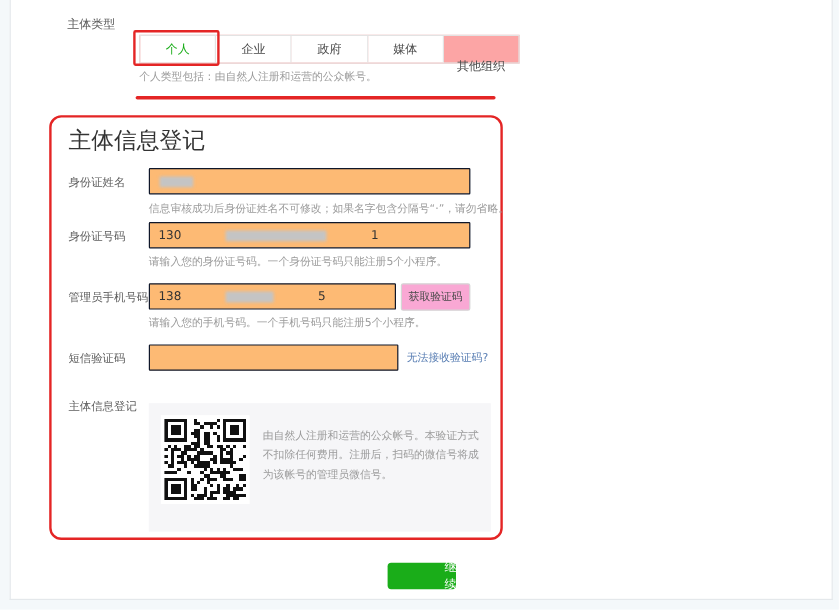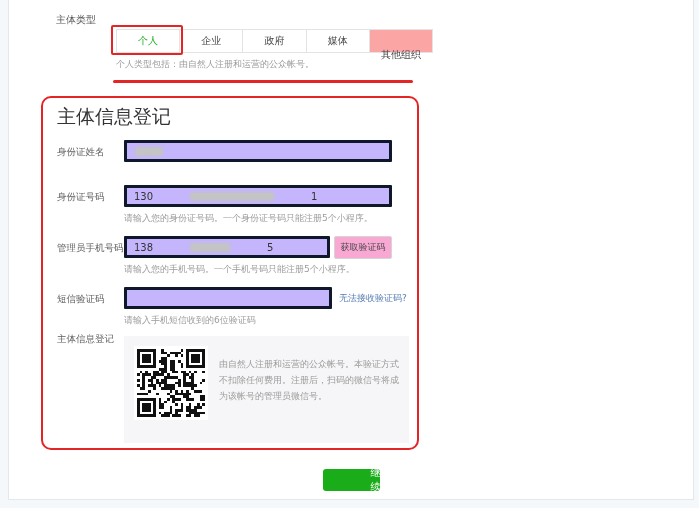--- a/index.html
+++ b/index.html
@@ -37,22 +37,22 @@
   .anno { border:2px solid #e42525; pointer-events:none; }
   .anno-tab { left:102px; top:25px; width:72px; height:30px; border-radius:2px; }
   .anno-underline { left:104px; top:80px; width:300px; height:2.5px; background:#e42525; border-radius:2px; }
   .anno-form { left:32px; top:96px; width:378px; height:354px; border-radius:10px; }
 
   .form-title { left:48px; top:104px; font-size:19px; color:#333; }
 
   .field-label { left:48px; font-size:9.5px; color:#5e5e5e; }
 
   .inputbox {
-    position:absolute; height:22px; background:#c4b5fd;
-    border:3px solid #0f172a; border-radius:1px;
+    position:absolute; height:22px; background:#fdba74;
+    border:1px solid #0f172a; border-radius:1px;
     font-size:10px; color:#333; display:flex; align-items:center;
     padding:0 7px; cursor:text;gap:36px;
   }
   .redact { display:inline-block; height:9px; background:#c4c4c4;
             border-radius:1px; filter:blur(1.5px); margin:0 1px; }
 
   .code-btn {
     position:absolute; left:325px; top:236px; width:58px; height:23px;
     background:#f9a8d4; border:1px solid #d5d5d5; border-radius:2px;
     font-size:9px; color:#4a4a4a; display:flex; align-items:center; justify-content:center;
@@ -92,20 +92,21 @@
   <div class="abs anno anno-tab"></div>
   <div class="abs anno-underline"></div>
   <div class="abs anno anno-form"></div>
 
   <div class="abs form-title">主体信息登记</div>
 
   <div class="abs field-label" style="top:146px;">身份证姓名</div>
   <div class="inputbox" style="left:115px; top:140px; width:268px;">
     <span class="redact" style="width:28px;"></span>
   </div>
+  <div class="abs help" style="left:115px; top:168px;">信息审核成功后身份证姓名不可修改；如果名字包含分隔号“·”，请勿省略。</div>
 
   <div class="abs field-label" style="top:191px;">身份证号码</div>
   <div class="inputbox" style="left:115px; top:185px; width:268px;">
     <span>130</span>
     <span class="redact" style="width:84px;"></span>
     <span>1</span>
   </div>
   <div class="abs help" style="left:115px; top:212px;">请输入您的身份证号码。一个身份证号码只能注册5个小程序。</div>
 
   <div class="abs field-label" style="top:242px;">管理员手机号码</div>
@@ -113,21 +114,20 @@
     <span>138</span>
     <span class="redact" style="width:40px;"></span>
     <span>5</span>
   </div>
   <button class="code-btn">获取验证码</button>
   <div class="abs help" style="left:115px; top:263px;">请输入您的手机号码。一个手机号码只能注册5个小程序。</div>
 
   <div class="abs field-label" style="top:293px;">短信验证码</div>
   <div class="inputbox" style="left:115px; top:287px; width:208px;"></div>
   <a class="abs link" style="left:330px; top:292px; font-size:9px;">无法接收验证码?</a>
-  <div class="abs help" style="left:115px; top:314px;">请输入手机短信收到的6位验证码</div>
 
   <div class="abs field-label" style="top:333px;">主体信息登记</div>
   <div class="abs qr-panel"></div>
   <div class="abs qr-img">
     <svg id="qr" viewBox="0 0 25 25" shape-rendering="crispEdges" xmlns="http://www.w3.org/2000/svg">
         <path d="M9 0h1v1h-1zM16 0h1v1h-1zM9 1h1v1h-1zM10 1h1v1h-1zM12 1h1v1h-1zM13 1h1v1h-1zM14 1h1v1h-1zM15 1h1v1h-1zM11 2h1v1h-1zM14 2h1v1h-1zM16 2h1v1h-1zM9 3h1v1h-1zM10 3h1v1h-1zM8 4h1v1h-1zM9 4h1v1h-1zM10 4h1v1h-1zM12 4h1v1h-1zM13 4h1v1h-1zM15 4h1v1h-1zM9 5h1v1h-1zM10 5h1v1h-1zM12 5h1v1h-1zM13 5h1v1h-1zM16 5h1v1h-1zM10 6h1v1h-1zM12 6h1v1h-1zM13 6h1v1h-1zM16 6h1v1h-1zM8 7h1v1h-1zM9 7h1v1h-1zM10 7h1v1h-1zM12 7h1v1h-1zM13 7h1v1h-1zM1 8h1v1h-1zM3 8h1v1h-1zM6 8h1v1h-1zM7 8h1v1h-1zM9 8h1v1h-1zM10 8h1v1h-1zM13 8h1v1h-1zM14 8h1v1h-1zM16 8h1v1h-1zM17 8h1v1h-1zM19 8h1v1h-1zM21 8h1v1h-1zM24 8h1v1h-1zM0 9h1v1h-1zM2 9h1v1h-1zM3 9h1v1h-1zM4 9h1v1h-1zM6 9h1v1h-1zM7 9h1v1h-1zM8 9h1v1h-1zM9 9h1v1h-1zM11 9h1v1h-1zM17 9h1v1h-1zM18 9h1v1h-1zM20 9h1v1h-1zM2 10h1v1h-1zM5 10h1v1h-1zM6 10h1v1h-1zM10 10h1v1h-1zM11 10h1v1h-1zM12 10h1v1h-1zM13 10h1v1h-1zM14 10h1v1h-1zM17 10h1v1h-1zM19 10h1v1h-1zM20 10h1v1h-1zM0 11h1v1h-1zM2 11h1v1h-1zM4 11h1v1h-1zM5 11h1v1h-1zM7 11h1v1h-1zM9 11h1v1h-1zM10 11h1v1h-1zM15 11h1v1h-1zM17 11h1v1h-1zM20 11h1v1h-1zM24 11h1v1h-1zM2 12h1v1h-1zM5 12h1v1h-1zM7 12h1v1h-1zM8 12h1v1h-1zM9 12h1v1h-1zM10 12h1v1h-1zM14 12h1v1h-1zM15 12h1v1h-1zM17 12h1v1h-1zM18 12h1v1h-1zM19 12h1v1h-1zM20 12h1v1h-1zM23 12h1v1h-1zM0 13h1v1h-1zM2 13h1v1h-1zM4 13h1v1h-1zM5 13h1v1h-1zM6 13h1v1h-1zM8 13h1v1h-1zM10 13h1v1h-1zM11 13h1v1h-1zM12 13h1v1h-1zM13 13h1v1h-1zM15 13h1v1h-1zM17 13h1v1h-1zM18 13h1v1h-1zM19 13h1v1h-1zM20 13h1v1h-1zM21 13h1v1h-1zM1 14h1v1h-1zM2 14h1v1h-1zM6 14h1v1h-1zM9 14h1v1h-1zM10 14h1v1h-1zM11 14h1v1h-1zM12 14h1v1h-1zM13 14h1v1h-1zM20 14h1v1h-1zM4 15h1v1h-1zM12 15h1v1h-1zM14 15h1v1h-1zM16 15h1v1h-1zM18 15h1v1h-1zM21 15h1v1h-1zM22 15h1v1h-1zM23 15h1v1h-1zM0 16h1v1h-1zM1 16h1v1h-1zM2 16h1v1h-1zM3 16h1v1h-1zM7 16h1v1h-1zM11 16h1v1h-1zM14 16h1v1h-1zM15 16h1v1h-1zM16 16h1v1h-1zM17 16h1v1h-1zM18 16h1v1h-1zM19 16h1v1h-1zM12 17h1v1h-1zM13 17h1v1h-1zM17 17h1v1h-1zM18 17h1v1h-1zM23 17h1v1h-1zM24 17h1v1h-1zM8 18h1v1h-1zM11 18h1v1h-1zM13 18h1v1h-1zM14 18h1v1h-1zM15 18h1v1h-1zM18 18h1v1h-1zM19 18h1v1h-1zM20 18h1v1h-1zM23 18h1v1h-1zM24 18h1v1h-1zM8 19h1v1h-1zM10 19h1v1h-1zM13 19h1v1h-1zM8 20h1v1h-1zM9 20h1v1h-1zM14 20h1v1h-1zM16 20h1v1h-1zM19 20h1v1h-1zM22 20h1v1h-1zM24 20h1v1h-1zM8 21h1v1h-1zM9 21h1v1h-1zM12 21h1v1h-1zM16 21h1v1h-1zM18 21h1v1h-1zM19 21h1v1h-1zM21 21h1v1h-1zM22 21h1v1h-1zM23 21h1v1h-1zM12 22h1v1h-1zM14 22h1v1h-1zM15 22h1v1h-1zM16 22h1v1h-1zM18 22h1v1h-1zM19 22h1v1h-1zM20 22h1v1h-1zM21 22h1v1h-1zM8 23h1v1h-1zM10 23h1v1h-1zM11 23h1v1h-1zM12 23h1v1h-1zM14 23h1v1h-1zM19 23h1v1h-1zM20 23h1v1h-1zM21 23h1v1h-1zM22 23h1v1h-1zM23 23h1v1h-1zM24 23h1v1h-1zM9 24h1v1h-1zM10 24h1v1h-1zM11 24h1v1h-1zM13 24h1v1h-1zM14 24h1v1h-1zM15 24h1v1h-1zM18 24h1v1h-1zM19 24h1v1h-1zM21 24h1v1h-1zM22 24h1v1h-1zM0 0h7v7h-7zM1 1v5h5v-5zM2 2h3v3h-3zM18 0h7v7h-7zM19 1v5h5v-5zM20 2h3v3h-3zM0 18h7v7h-7zM1 19v5h5v-5zM2 20h3v3h-3z" fill="#111" fill-rule="evenodd"></path>
       </svg>
   </div>
   <div class="abs qr-note">由自然人注册和运营的公众帐号。本验证方式不扣除任何费用。注册后，扫码的微信号将成为该帐号的管理员微信号。</div>
 

